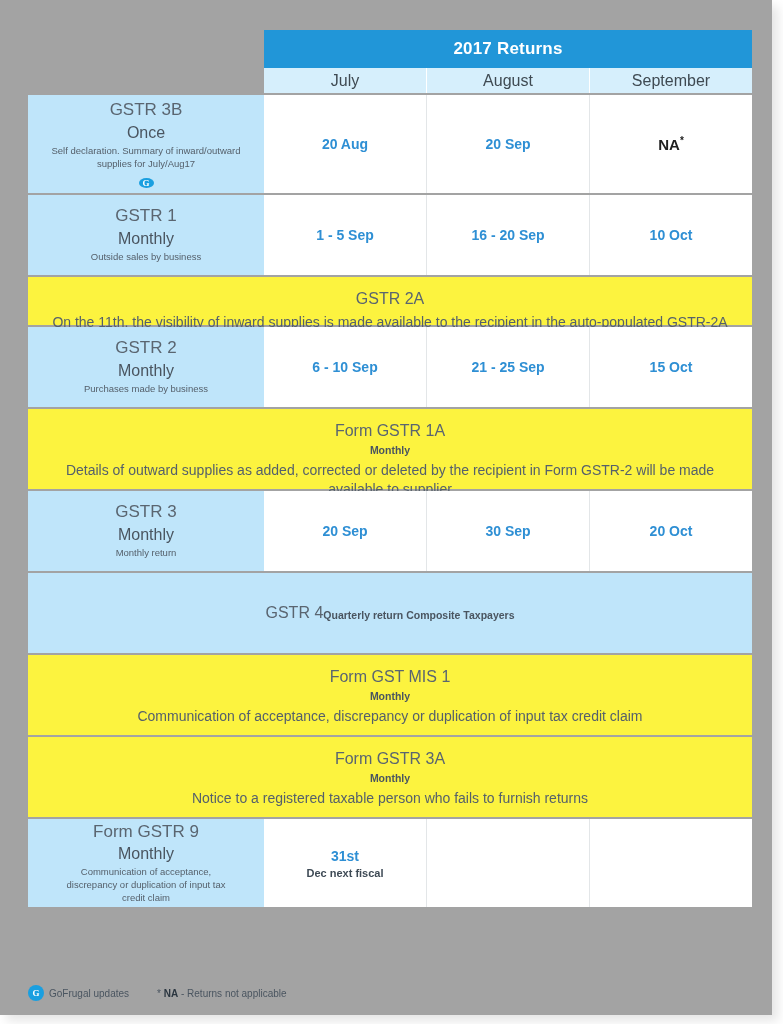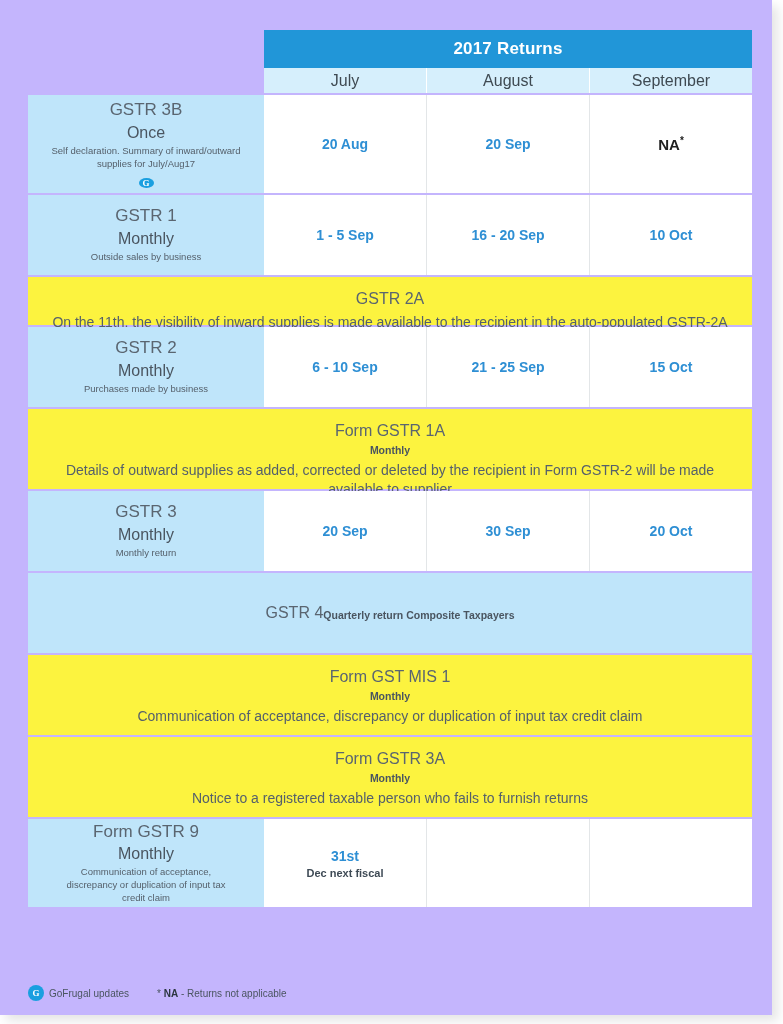--- a/index.html
+++ b/index.html
@@ -13,21 +13,21 @@
     width: 783px;
     height: 1024px;
     background: #ffffff;
     overflow: hidden;
   }
   .sheet {
     position: absolute;
     left: 0; top: 0;
     width: 772px;
     height: 1015px;
-    background: #c4b5fd;
+    background: #a3a3a3;
     box-shadow: 6px 6px 10px rgba(0,0,0,0.10);
   }
   .grid {
     position: absolute;
     left: 28px;
     top: 30px;
     width: 724px;
   }
 
   

